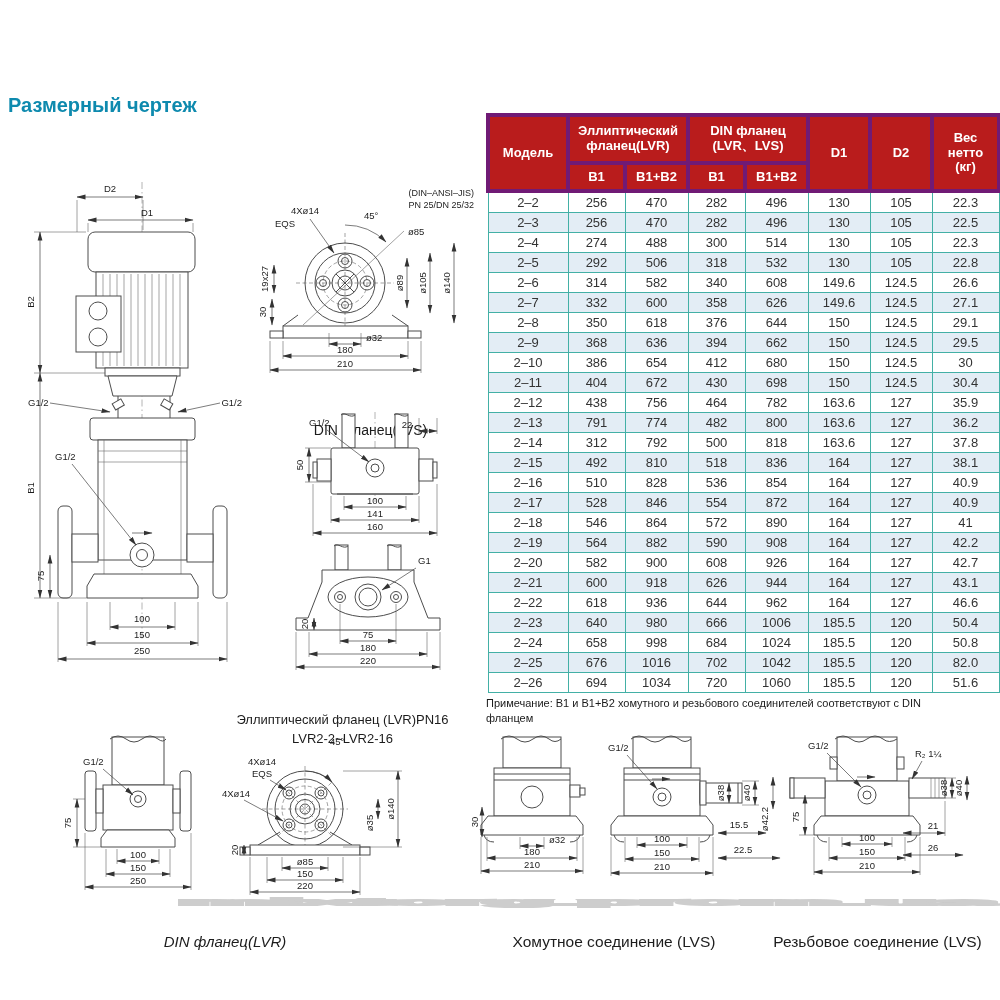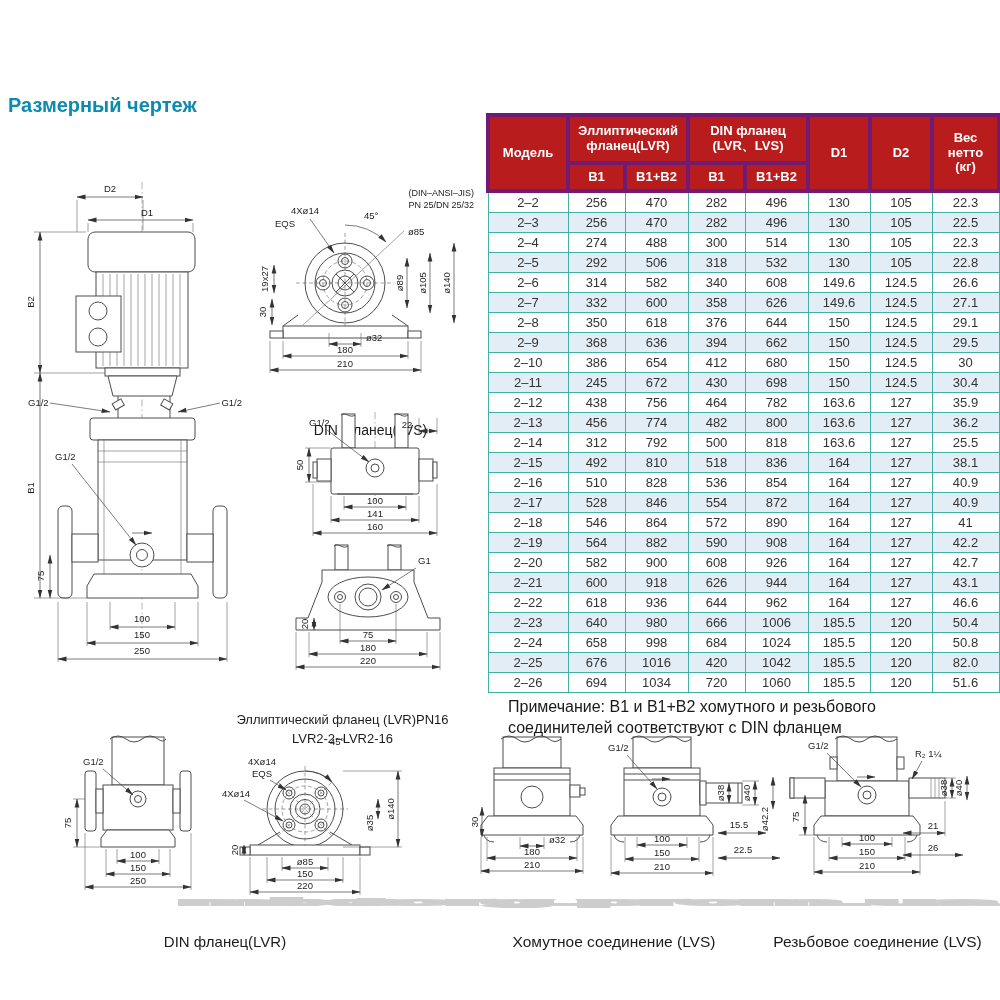--- a/index.html
+++ b/index.html
@@ -10,26 +10,26 @@
   
   .tbl-wrap{left:486px;top:113px;width:511px;}
   table{border-collapse:collapse;table-layout:fixed;width:511px;}
   thead th{background:#b91c1c;color:#fff;font-weight:bold;font-size:13px;line-height:1.12;
            border:4px solid #701a75;padding:1px 3px;vertical-align:middle;}
   thead tr.h1 th{height:42px;}
   thead tr.h2 th{height:22px;}
   tbody td{border:1px solid #43b0a6;text-align:center;font-size:13px;color:#333;
            height:19px;padding:0;vertical-align:middle;}
   tbody tr:nth-child(even) td{background:#e3edf5;}
-  .note{left:508px;top:696px;width:470px;font-size:16px;color:#1a1a1a;line-height:1.32;}
+  .note{left:486px;top:696px;width:470px;font-size:11px;color:#1a1a1a;line-height:1.32;}
   
   .cap{color:#1c1c1c;text-align:center;margin-top:36px;}
   .cap-dinlvs{left:258px;top:386px;width:225px;font-size:14px;}
   .cap-ell{left:200px;top:675px;width:285px;font-size:13px;line-height:1.45;}
-  .cap-dinlvr{left:105px;top:897px;width:240px;font-size:15px;}
+  .cap-dinlvr{left:105px;top:897px;width:240px;font-size:15px;font-style:italic;}
   .cap-clamp{left:484px;top:897px;width:260px;font-size:15.5px;}
   .cap-thread{left:750px;top:897px;width:255px;font-size:15.5px;}
   
   svg .out{fill:#fff;stroke:#4d4d4d;stroke-width:1;}
   svg .on {fill:none;stroke:#4d4d4d;stroke-width:1;}
   svg .fin{fill:none;stroke:#6a6a6a;stroke-width:.6;}
   svg .ex {fill:none;stroke:#555;stroke-width:.55;}
   svg .cl {fill:none;stroke:#777;stroke-width:.55;stroke-dasharray:7 3 1.5 3;}
   svg .dsh{fill:none;stroke:#666;stroke-width:.6;stroke-dasharray:4 2.5;}
   svg .dim{fill:none;stroke:#444;stroke-width:.7;marker-start:url(#ar);marker-end:url(#ar);}
@@ -616,57 +616,57 @@
             <td>386</td>
             <td>654</td>
             <td>412</td>
             <td>680</td>
             <td>150</td>
             <td>124.5</td>
             <td>30</td>
           </tr>
           <tr>
             <td>2–11</td>
-            <td>245</td>
+            <td>404</td>
             <td>672</td>
             <td>430</td>
             <td>698</td>
             <td>150</td>
             <td>124.5</td>
             <td>30.4</td>
           </tr>
           <tr>
             <td>2–12</td>
             <td>438</td>
             <td>756</td>
             <td>464</td>
             <td>782</td>
             <td>163.6</td>
             <td>127</td>
             <td>35.9</td>
           </tr>
           <tr>
             <td>2–13</td>
-            <td>456</td>
+            <td>791</td>
             <td>774</td>
             <td>482</td>
             <td>800</td>
             <td>163.6</td>
             <td>127</td>
             <td>36.2</td>
           </tr>
           <tr>
             <td>2–14</td>
             <td>312</td>
             <td>792</td>
             <td>500</td>
             <td>818</td>
             <td>163.6</td>
             <td>127</td>
-            <td>25.5</td>
+            <td>37.8</td>
           </tr>
           <tr>
             <td>2–15</td>
             <td>492</td>
             <td>810</td>
             <td>518</td>
             <td>836</td>
             <td>164</td>
             <td>127</td>
             <td>38.1</td>
@@ -758,21 +758,21 @@
             <td>684</td>
             <td>1024</td>
             <td>185.5</td>
             <td>120</td>
             <td>50.8</td>
           </tr>
           <tr>
             <td>2–25</td>
             <td>676</td>
             <td>1016</td>
-            <td>420</td>
+            <td>702</td>
             <td>1042</td>
             <td>185.5</td>
             <td>120</td>
             <td>82.0</td>
           </tr>
           <tr>
             <td>2–26</td>
             <td>694</td>
             <td>1034</td>
             <td>720</td>

